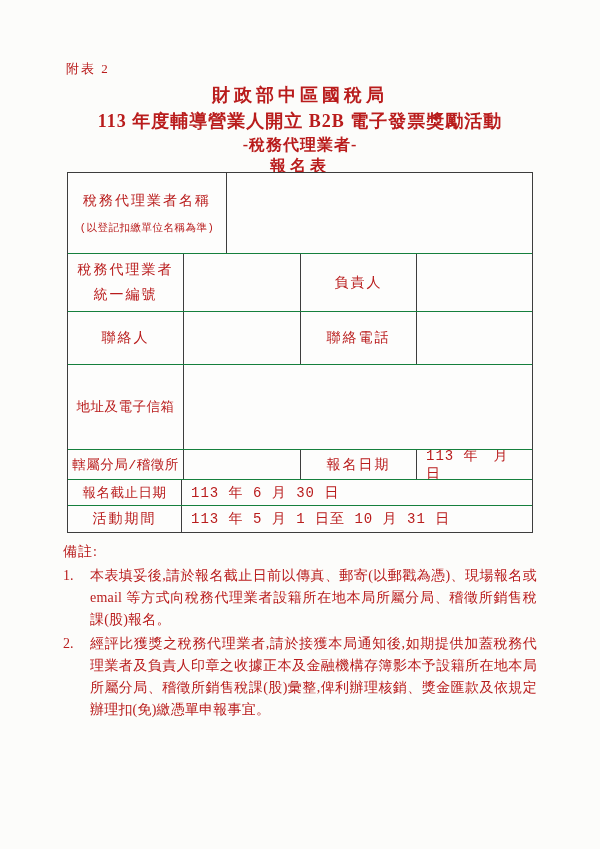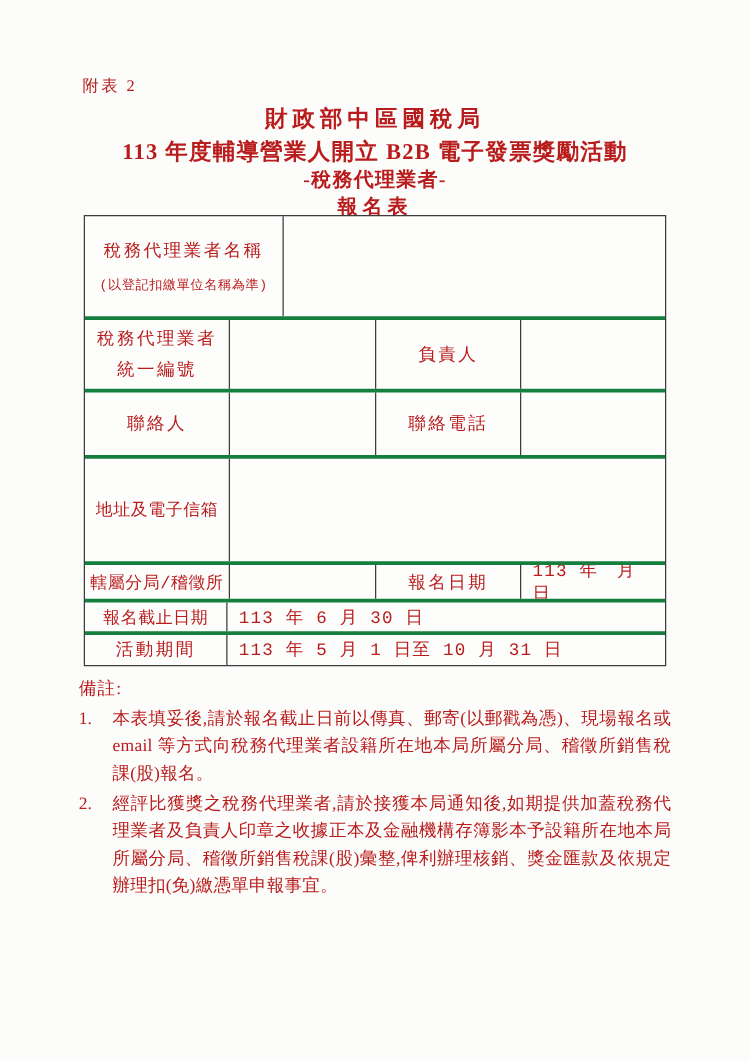--- a/index.html
+++ b/index.html
@@ -37,21 +37,21 @@
 
   .form-table {
     position: absolute;
     left: 67px;
     top: 172px;
     width: 466px;
     border: 1.4px solid #3d3d3d;
     background: #fdfdfc;
   }
   .row { display: flex; }
-  .row + .row { border-top: 3px solid #15803d; }
+  .row + .row { border-top: 1px solid #15803d; }
   .cell {
     display: flex;
     flex-direction: column;
     align-items: center;
     justify-content: center;
     font-size: 14px;
     overflow: hidden;
     font-family: Liberation Mono, monospace;
   }
   .cell + .cell { border-left: 1px solid #3d3d3d; }

